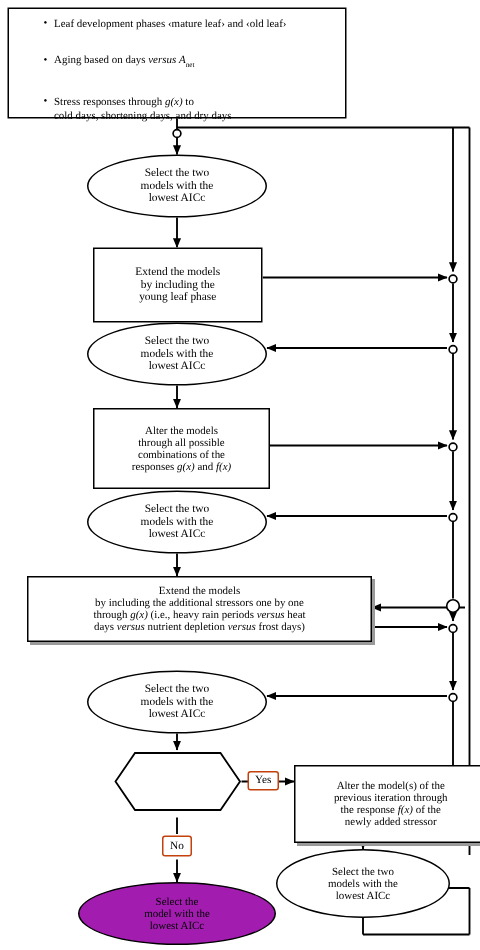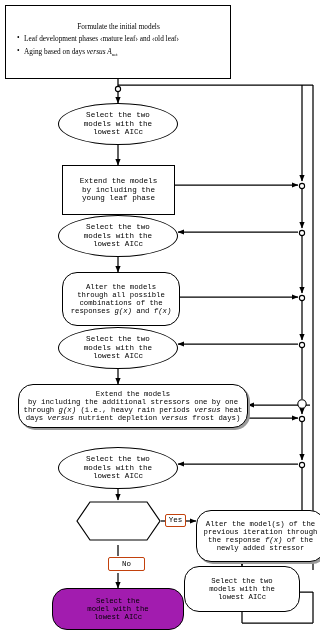--- a/index.html
+++ b/index.html
@@ -30,21 +30,20 @@
     justify-content: center;
     text-align: center;
     color: #000;
     z-index: 2;
   }
   .node .txt {
     display: block;
     width: 100%;
     line-height: 1.12;
     white-space: pre-line;
-    font-family: Liberation Mono, monospace;
   }
   .rect {
     border: 1px solid #000;
     background: #ffffff;
   }
   .rect.shadowed {
     box-shadow: 2px 2px 0 0 #9a9a9a;
   }
   .ellipse {
     border: 1.2px solid #000;
@@ -59,34 +58,34 @@
     border: none;
   }
   .hexnode .txt { position: relative; z-index: 3; }
   .labelbox {
     border: 1px solid #c2410c;
     background: #ffffff;
     border-radius: 2px;
     font-size: 7.5px;
   }
   .f-9  { font-size: 7.6px; }
-  .f-8  { font-size: 7.3px; border-radius: 15px; }
+  .f-8  { font-size: 7.3px; }
   .f-top { font-size: 7.3px; }
   .topbox-inner {
     width: 100%;
     padding: 3px 5px 3px 6px;
     box-sizing: border-box;
     text-align: left;
   }
   .topbox-title { text-align: center; display:block; }
   .bullets { margin: 0; padding: 0; list-style: none; }
   .bullets li {
     position: relative;
     padding-left: 8px;
-    margin: 4px;
+    margin: 16px;
     line-height: 1.22;
   }
   .bullets li::before {
     content: "\2022";
     position: absolute;
     left: 1px;
     top: -0.5px;
   }
   .bullets li .cont { display: block; padding-left: 0; }
   i { font-style: italic; }
@@ -176,20 +175,24 @@
   <div class="node rect f-top" style="left:5px; top:5px; width:226px; height:74px;">
     <div class="topbox-inner">
       <span class="topbox-title">Formulate the initial models</span>
       <ul class="bullets">
         <li>
           <span>Leaf development phases ‹mature leaf› and ‹old leaf›</span>
         </li>
         <li>
           Aging based on days <i>versus</i> <i>A</i><sub>net</sub>
         </li>
+        <li>
+          Stress responses through <i>g(x)</i> to
+          <span class="cont">cold days, shortening days, and dry days</span>
+        </li>
       </ul>
     </div>
   </div>
 
   <div class="node ellipse f-9" style="left:58px; top:103px; width:120px; height:42px;">
     <span class="txt">Select the two
 models with the
 lowest AICc</span>
   </div>
 
@@ -223,21 +226,21 @@
     <span class="txt">Select the two
 models with the
 lowest AICc</span>
   </div>
 
 
   <div class="node labelbox" style="left:165px; top:514px; width:21px; height:13px;">
     <span class="txt">Yes</span>
   </div>
 
-  <div class="node labelbox" style="left:108px; top:557px; width:37px; height:14px;">
+  <div class="node labelbox" style="left:108px; top:557px; width:20px; height:14px;">
     <span class="txt">No</span>
   </div>
 
   <div class="node rect shadowed f-8" style="left:196px; top:510px; width:129px; height:52px;">
     <span class="txt">Alter the model(s) of the<br>previous iteration through<br>the response <i>f(x)</i> of the<br>newly added stressor</span>
   </div>
 
   <div class="node ellipse f-8" style="left:184px; top:566px; width:116px; height:46px;">
     <span class="txt">Select the two
 models with the

